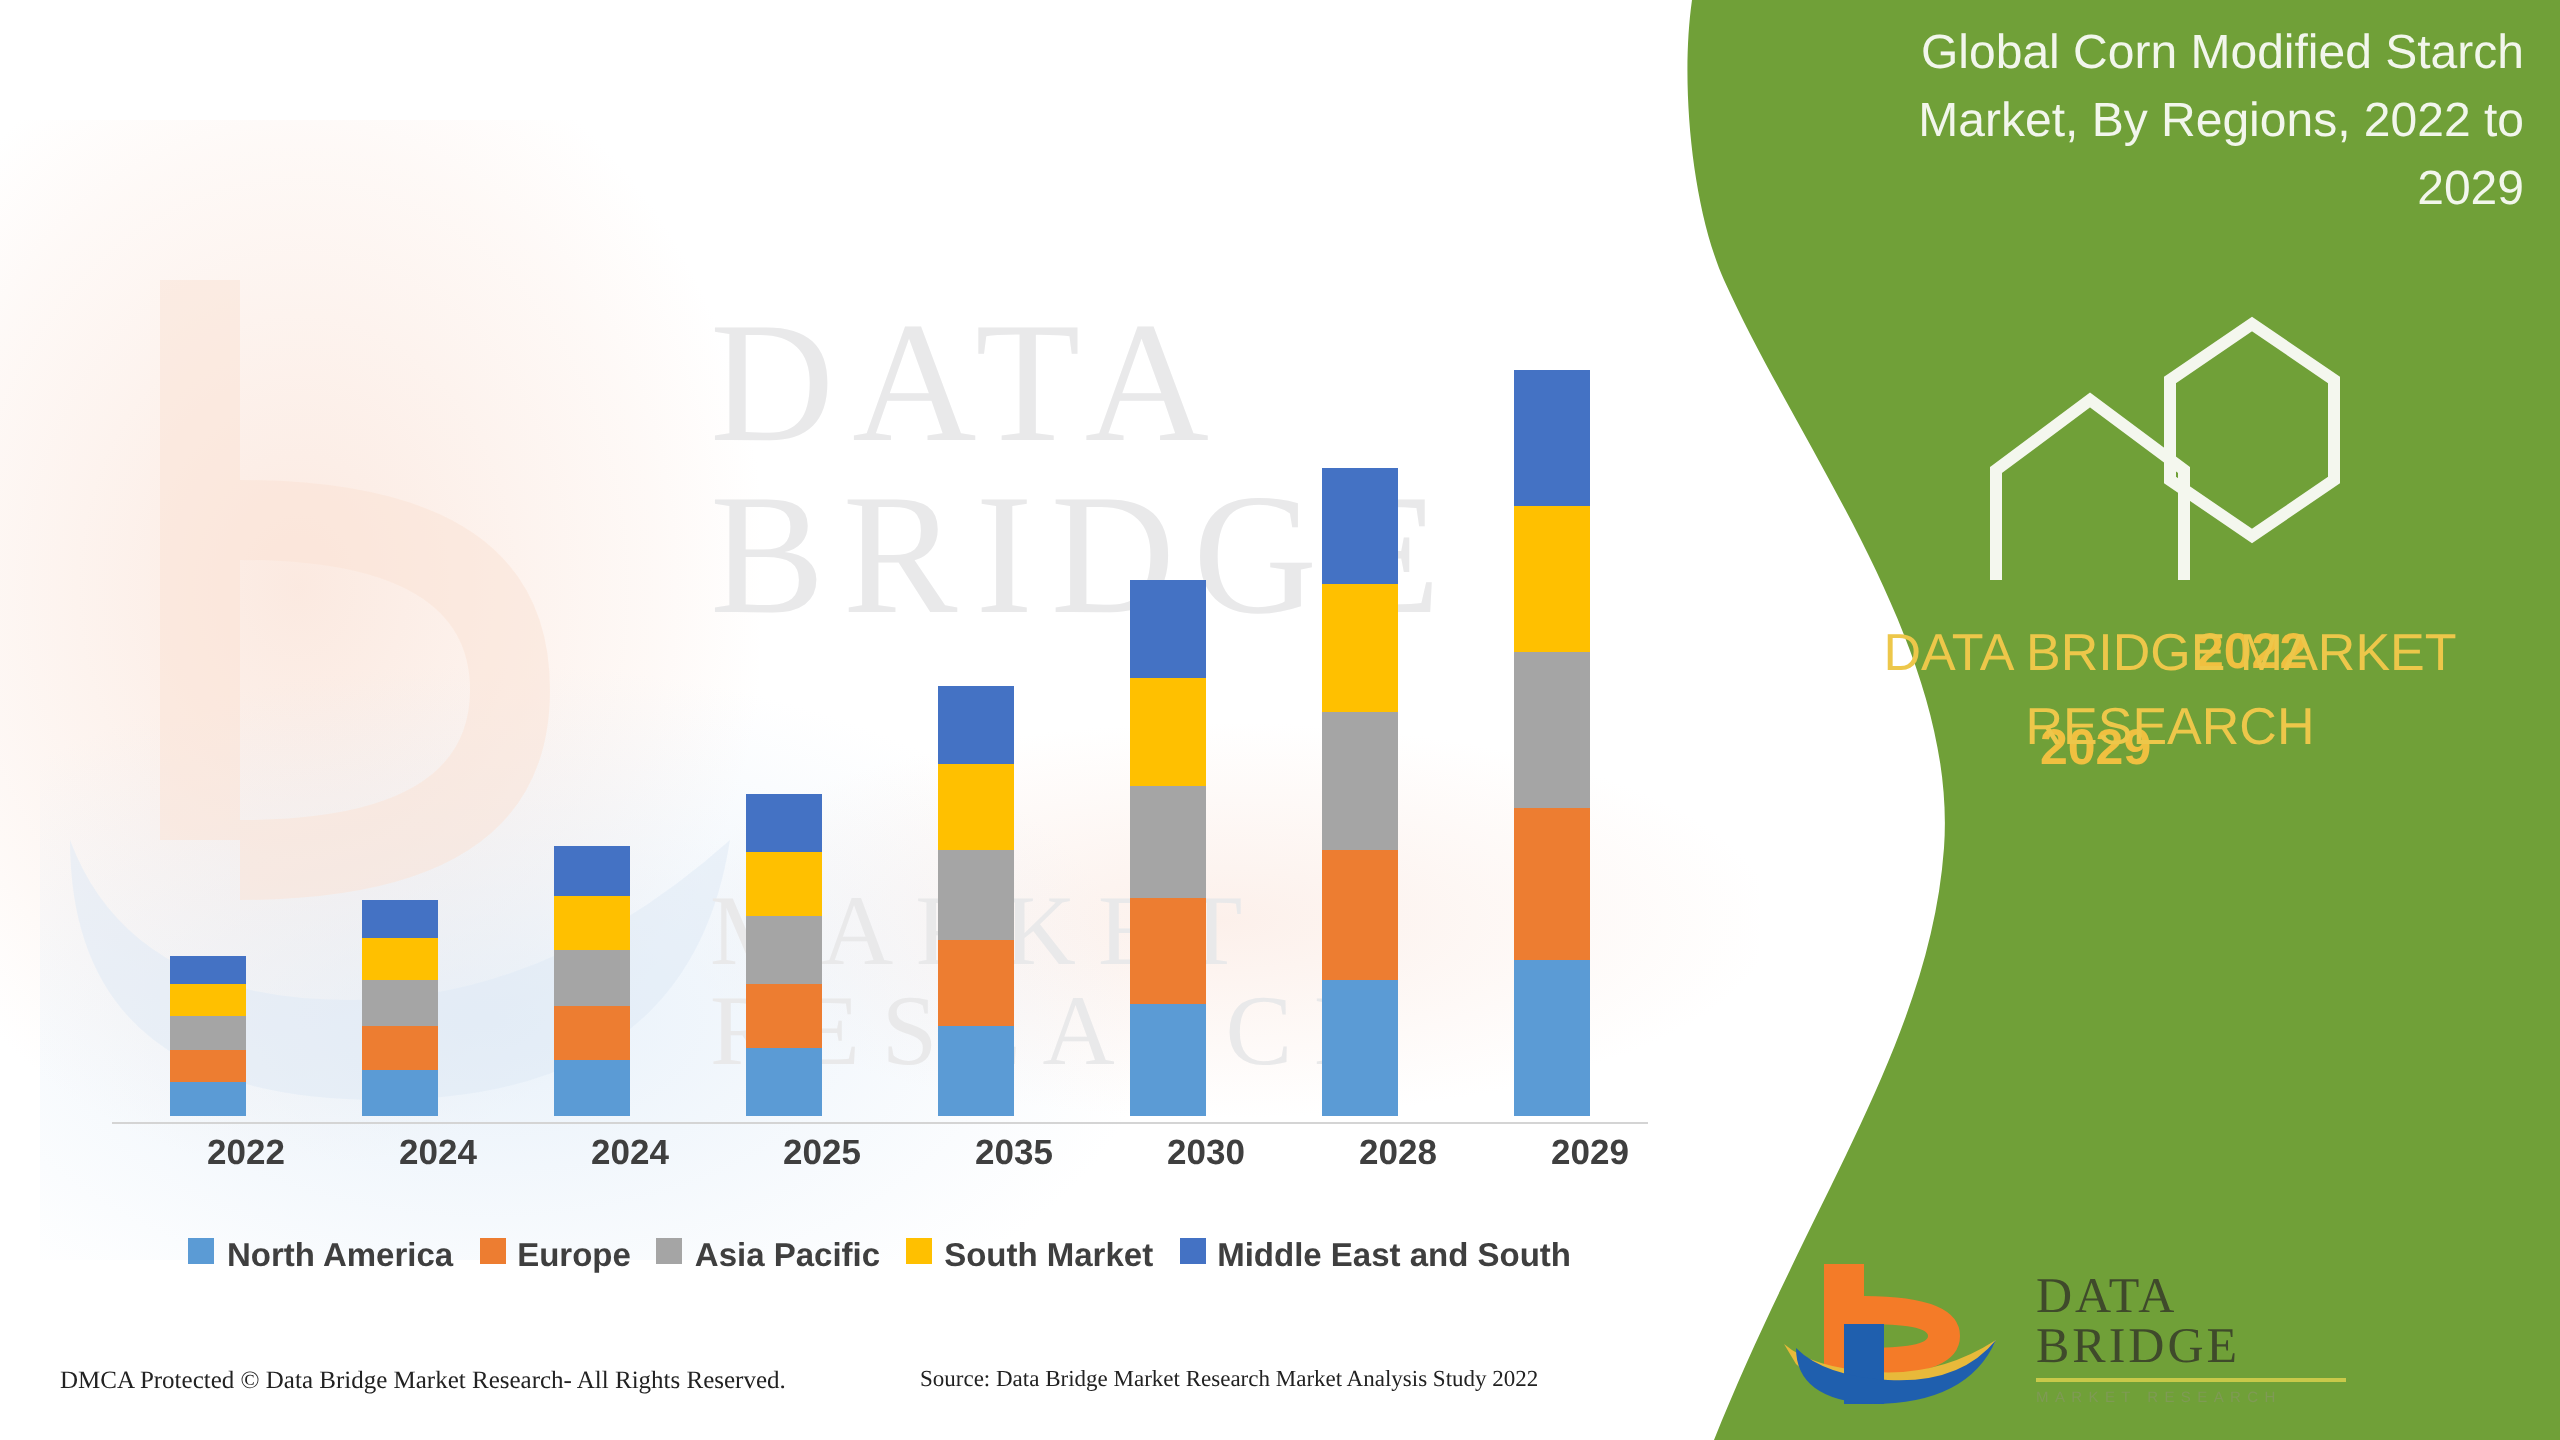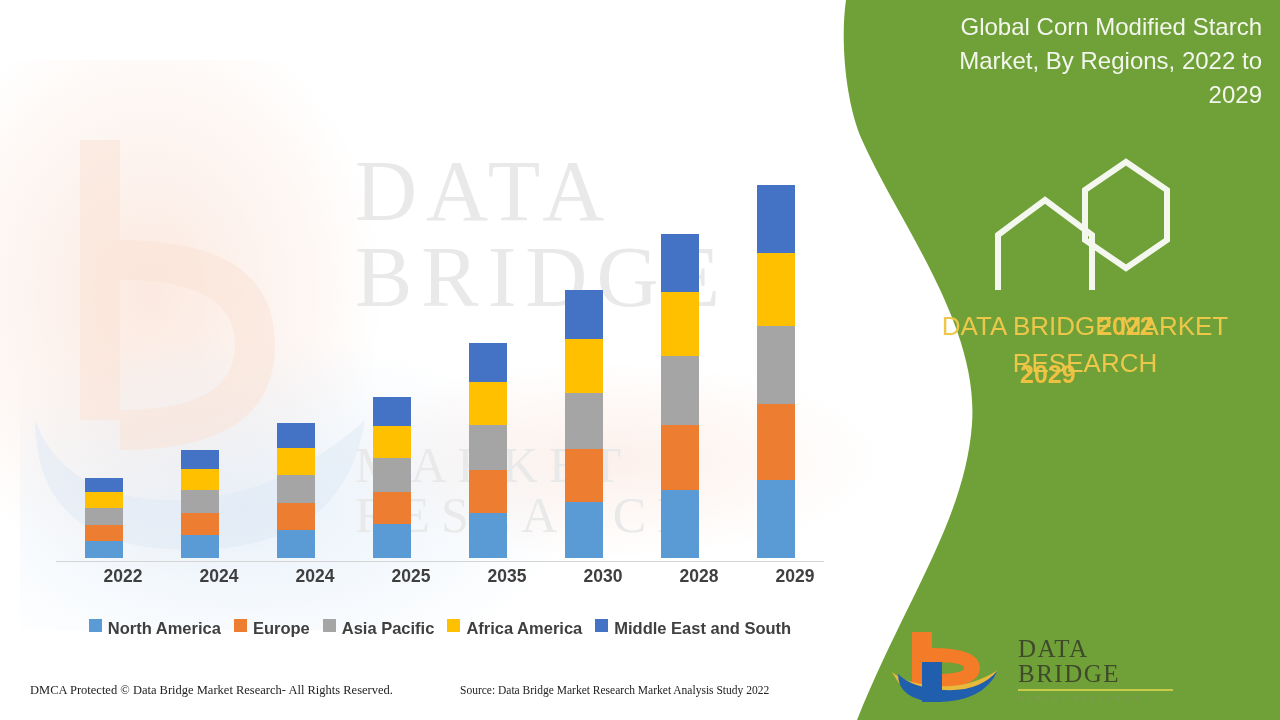--- a/index.html
+++ b/index.html
@@ -179,21 +179,21 @@
       <div class="leg-item">
         <span class="leg-swatch" style="background: rgb(237, 125, 49);"></span>
         <span class="leg-label">Europe</span>
       </div>
       <div class="leg-item">
         <span class="leg-swatch" style="background: rgb(165, 165, 165);"></span>
         <span class="leg-label">Asia Pacific</span>
       </div>
       <div class="leg-item">
         <span class="leg-swatch" style="background: rgb(255, 192, 0);"></span>
-        <span class="leg-label">Africa America</span>
+        <span class="leg-label">South Market</span>
       </div>
       <div class="leg-item">
         <span class="leg-swatch" style="background: rgb(68, 114, 196);"></span>
         <span class="leg-label">Middle East and South</span>
       </div>
     </div>
 
   <div id="footer-dmca">DMCA Protected © Data Bridge Market Research- All Rights Reserved.</div>
   <div id="footer-source">Source: Data Bridge Market Research Market Analysis Study 2022</div>
 </div>

